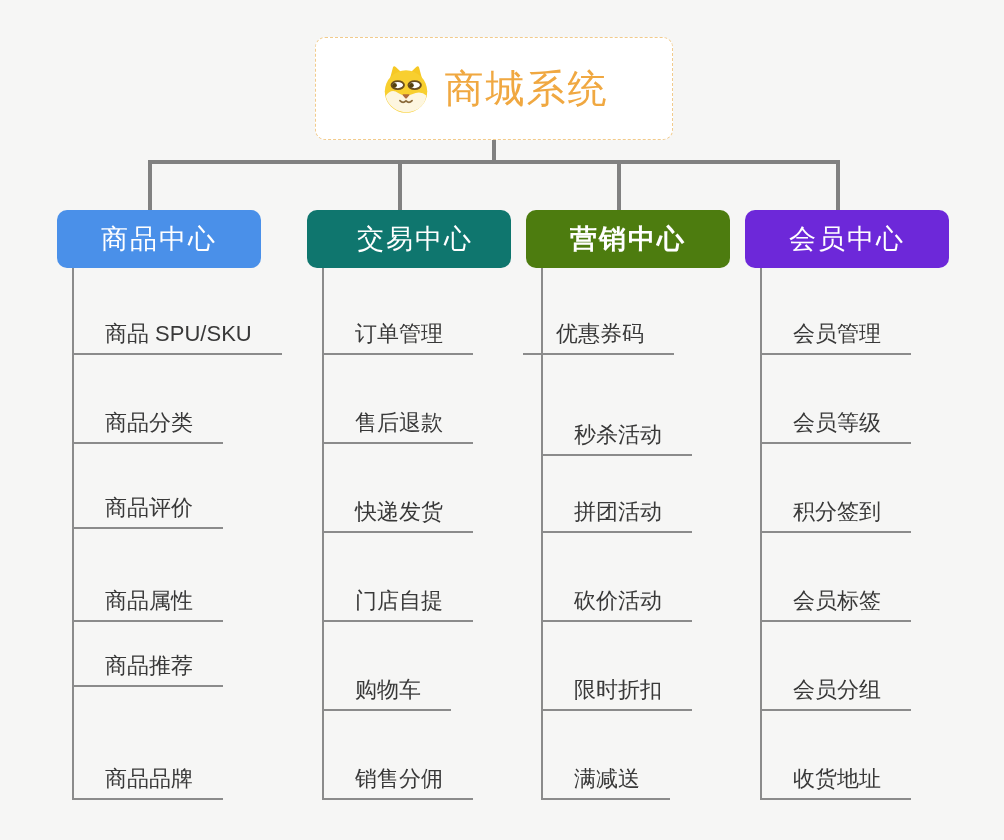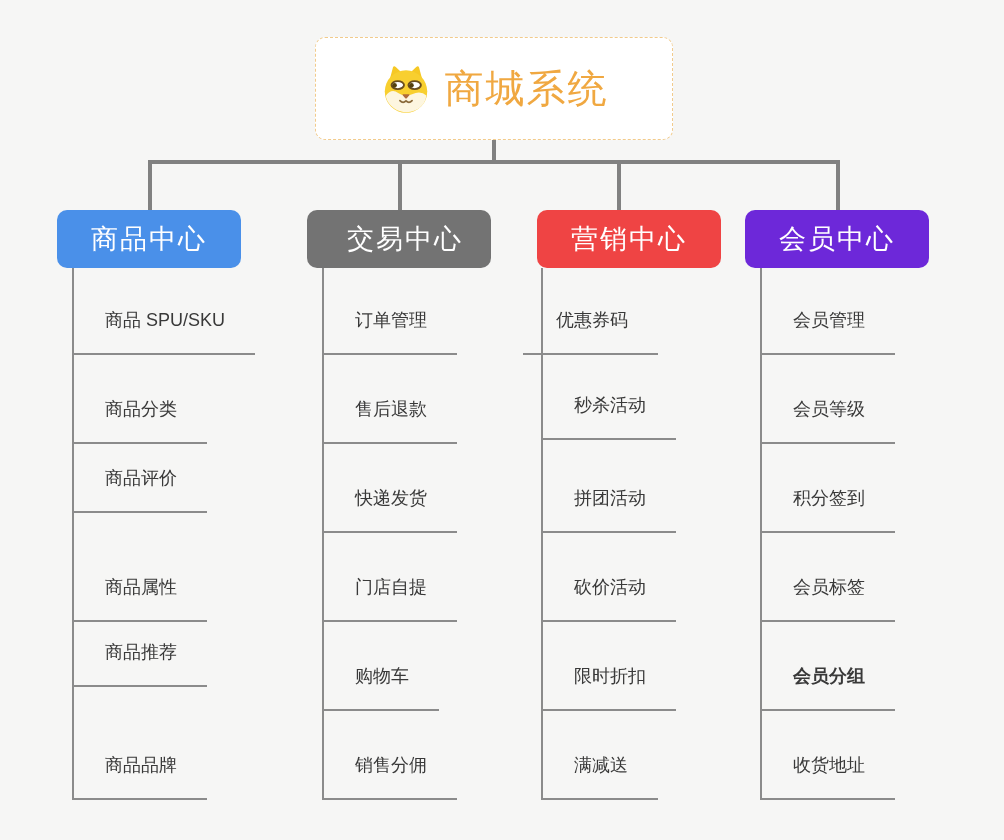--- a/index.html
+++ b/index.html
@@ -35,21 +35,21 @@
     color: #f0a841;
     white-space: nowrap;
   }
   .root-icon { width: 52px; height: 52px; display: block; }
   
   .conn { position: absolute; background: #818181; }
   
   .branch-node {
     position: absolute;
     top: 210px;
-    width: 184px; height: 58px;
+    width: 204px; height: 58px;
     border-radius: 10px;
     display: flex;
     align-items: center;
     justify-content: center;
     color: #ffffff;
     font-size: 27px;
     letter-spacing: 2px;
     white-space: nowrap;
     cursor: default;
   }
@@ -58,25 +58,25 @@
     position: absolute;
     width: 2px;
     top: 268px;
     height: 532px;
     background: #8b8b8b;
   }
   .child-item {
     position: absolute;
     height: 46px;
     width: max-content;
-    padding: 0 30px 21px 33px;
+    padding: 0 30px 4px 33px;
     border-bottom: 2px solid #8b8b8b;
     display: flex;
     align-items: flex-end;
-    font-size: 18px;
+    font-size: 22px;
     color: #393939;
     white-space: nowrap;
     cursor: default;
   }
 </style>
 </head>
 <body>
 
 <div id="stage">
 
@@ -103,43 +103,43 @@
       <div class="conn" style="left: 148px; top: 164px; width: 4px; height: 46px; background: rgb(129, 129, 129);"></div>
       <div class="conn" style="left: 398px; top: 164px; width: 4px; height: 46px; background: rgb(129, 129, 129);"></div>
       <div class="conn" style="left: 617px; top: 164px; width: 4px; height: 46px; background: rgb(129, 129, 129);"></div>
       <div class="conn" style="left: 836px; top: 164px; width: 4px; height: 46px; background: rgb(129, 129, 129);"></div>
     </div>
   <div id="branches">
       <div class="branch-node" style="left: 57px; background: rgb(74, 144, 233);">商品中心</div>
       <div class="col-line" style="left: 72px;"></div>
       <div class="child-item" style="left: 72px; top: 309px;">商品 SPU/SKU</div>
       <div class="child-item" style="left: 72px; top: 398px;">商品分类</div>
-      <div class="child-item" style="left: 72px; top: 467px;">商品评价</div>
+      <div class="child-item" style="left: 72px; top: 483px;">商品评价</div>
       <div class="child-item" style="left: 72px; top: 576px;">商品属性</div>
       <div class="child-item" style="left: 72px; top: 641px;">商品推荐</div>
       <div class="child-item" style="left: 72px; top: 754px;">商品品牌</div>
-      <div class="branch-node" style="left: 307px; background: #737373; padding-left: 12px;">交易中心</div>
+      <div class="branch-node" style="left: 307px; background: #0f766e; padding-left: 12px;">交易中心</div>
       <div class="col-line" style="left: 322px;"></div>
       <div class="child-item" style="left: 322px; top: 309px;">订单管理</div>
       <div class="child-item" style="left: 322px; top: 398px;">售后退款</div>
       <div class="child-item" style="left: 322px; top: 487px;">快递发货</div>
       <div class="child-item" style="left: 322px; top: 576px;">门店自提</div>
       <div class="child-item" style="left: 322px; top: 665px;">购物车</div>
       <div class="child-item" style="left: 322px; top: 754px;">销售分佣</div>
-      <div class="branch-node" style="left: 537px; background: #ef4444;">营销中心</div>
+      <div class="branch-node" style="left: 526px; background: #4d7c0f; font-weight: bold;">营销中心</div>
       <div class="col-line" style="left: 541px;"></div>
       <div class="child-item" style="left: 523px; top: 309px;">优惠券码</div>
-      <div class="child-item" style="left: 541px; top: 394px;">秒杀活动</div>
+      <div class="child-item" style="left: 541px; top: 410px;">秒杀活动</div>
       <div class="child-item" style="left: 541px; top: 487px;">拼团活动</div>
       <div class="child-item" style="left: 541px; top: 576px;">砍价活动</div>
       <div class="child-item" style="left: 541px; top: 665px;">限时折扣</div>
       <div class="child-item" style="left: 541px; top: 754px;">满减送</div>
       <div class="branch-node" style="left: 745px; background: #6d28d9;">会员中心</div>
       <div class="col-line" style="left: 760px;"></div>
       <div class="child-item" style="left: 760px; top: 309px;">会员管理</div>
       <div class="child-item" style="left: 760px; top: 398px;">会员等级</div>
       <div class="child-item" style="left: 760px; top: 487px;">积分签到</div>
       <div class="child-item" style="left: 760px; top: 576px;">会员标签</div>
-      <div class="child-item" style="left: 760px; top: 665px; font-weight: bold;">会员分组</div>
+      <div class="child-item" style="left: 760px; top: 665px;">会员分组</div>
       <div class="child-item" style="left: 760px; top: 754px;">收货地址</div>
     </div>
 
 </div>
 
 </body></html>

